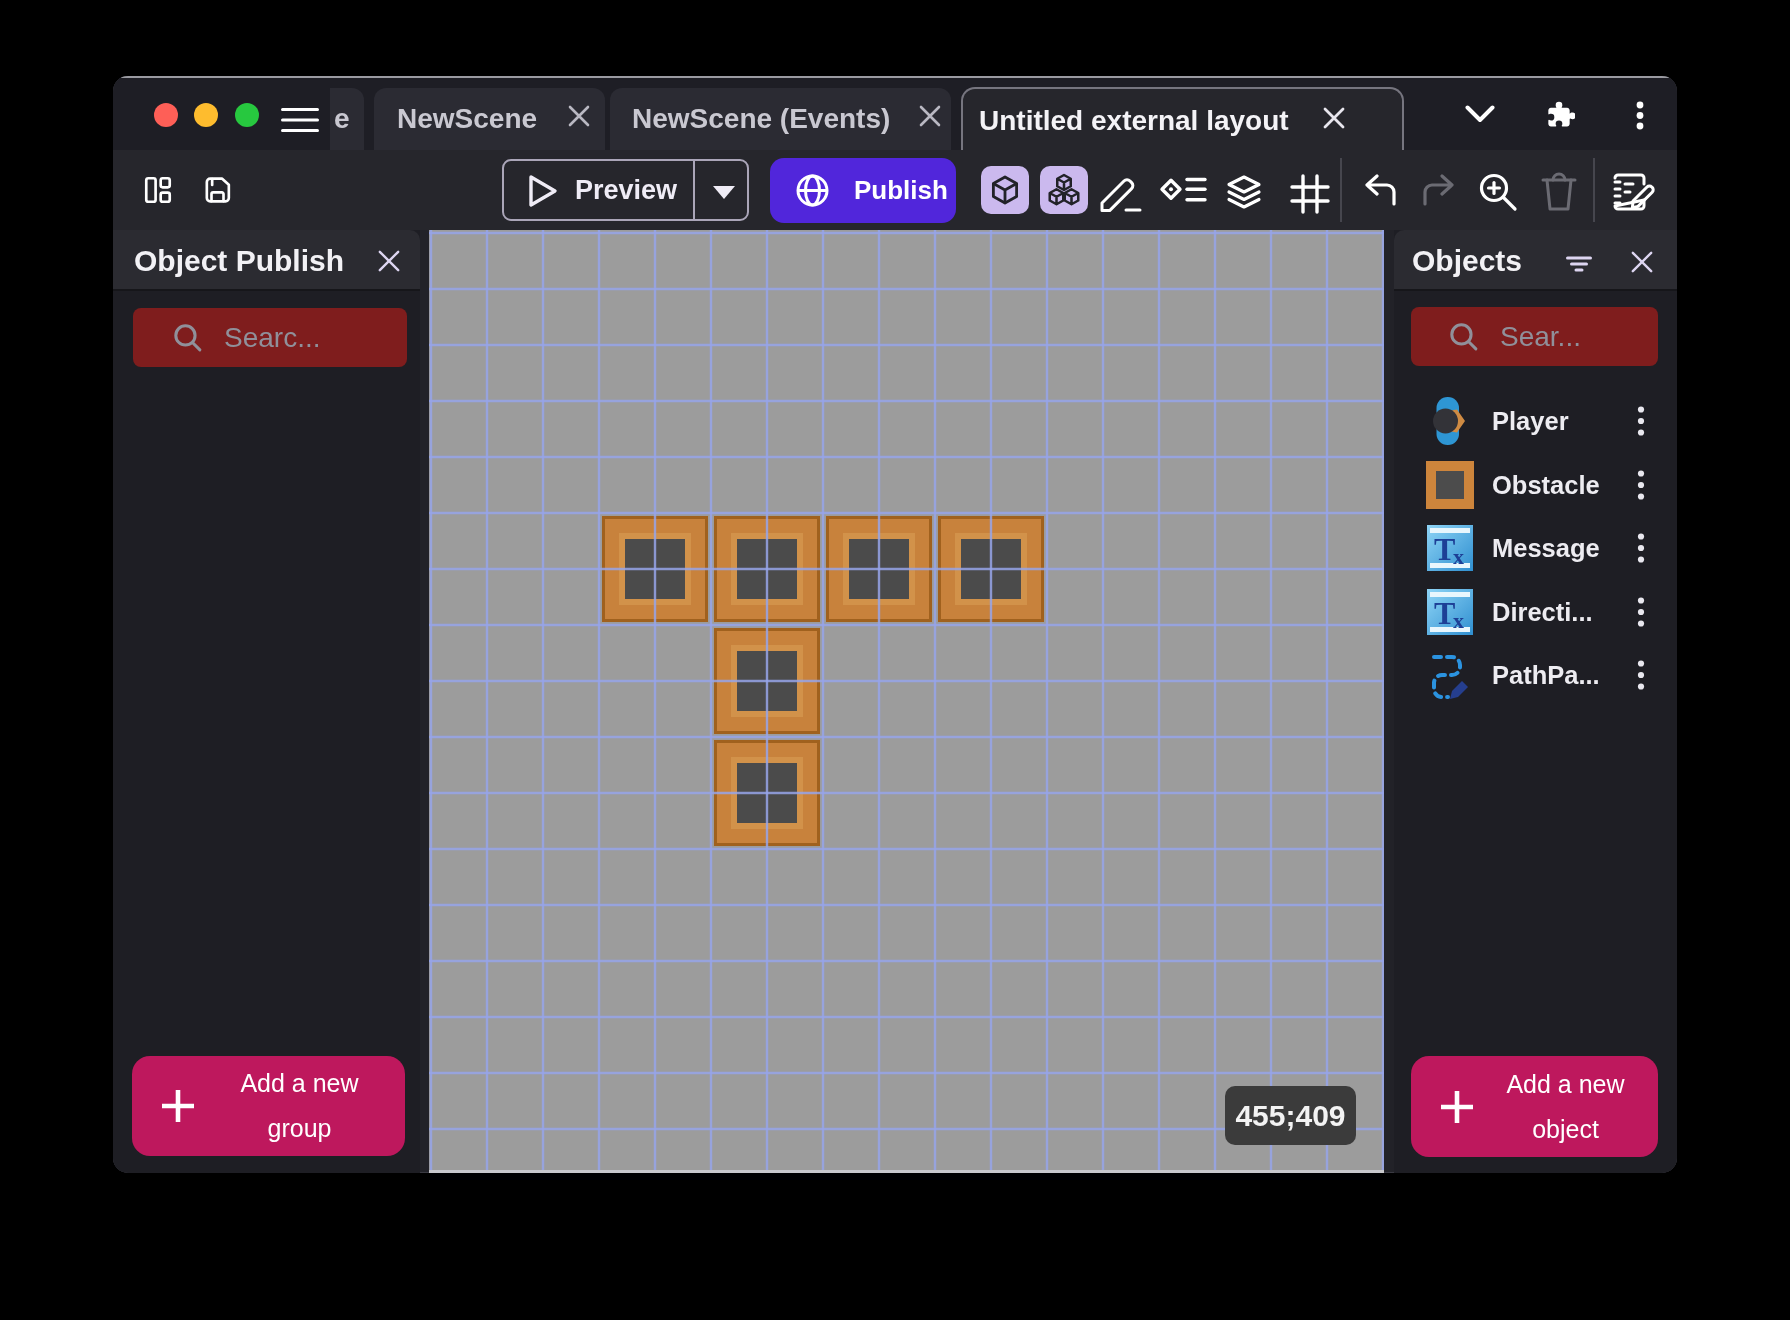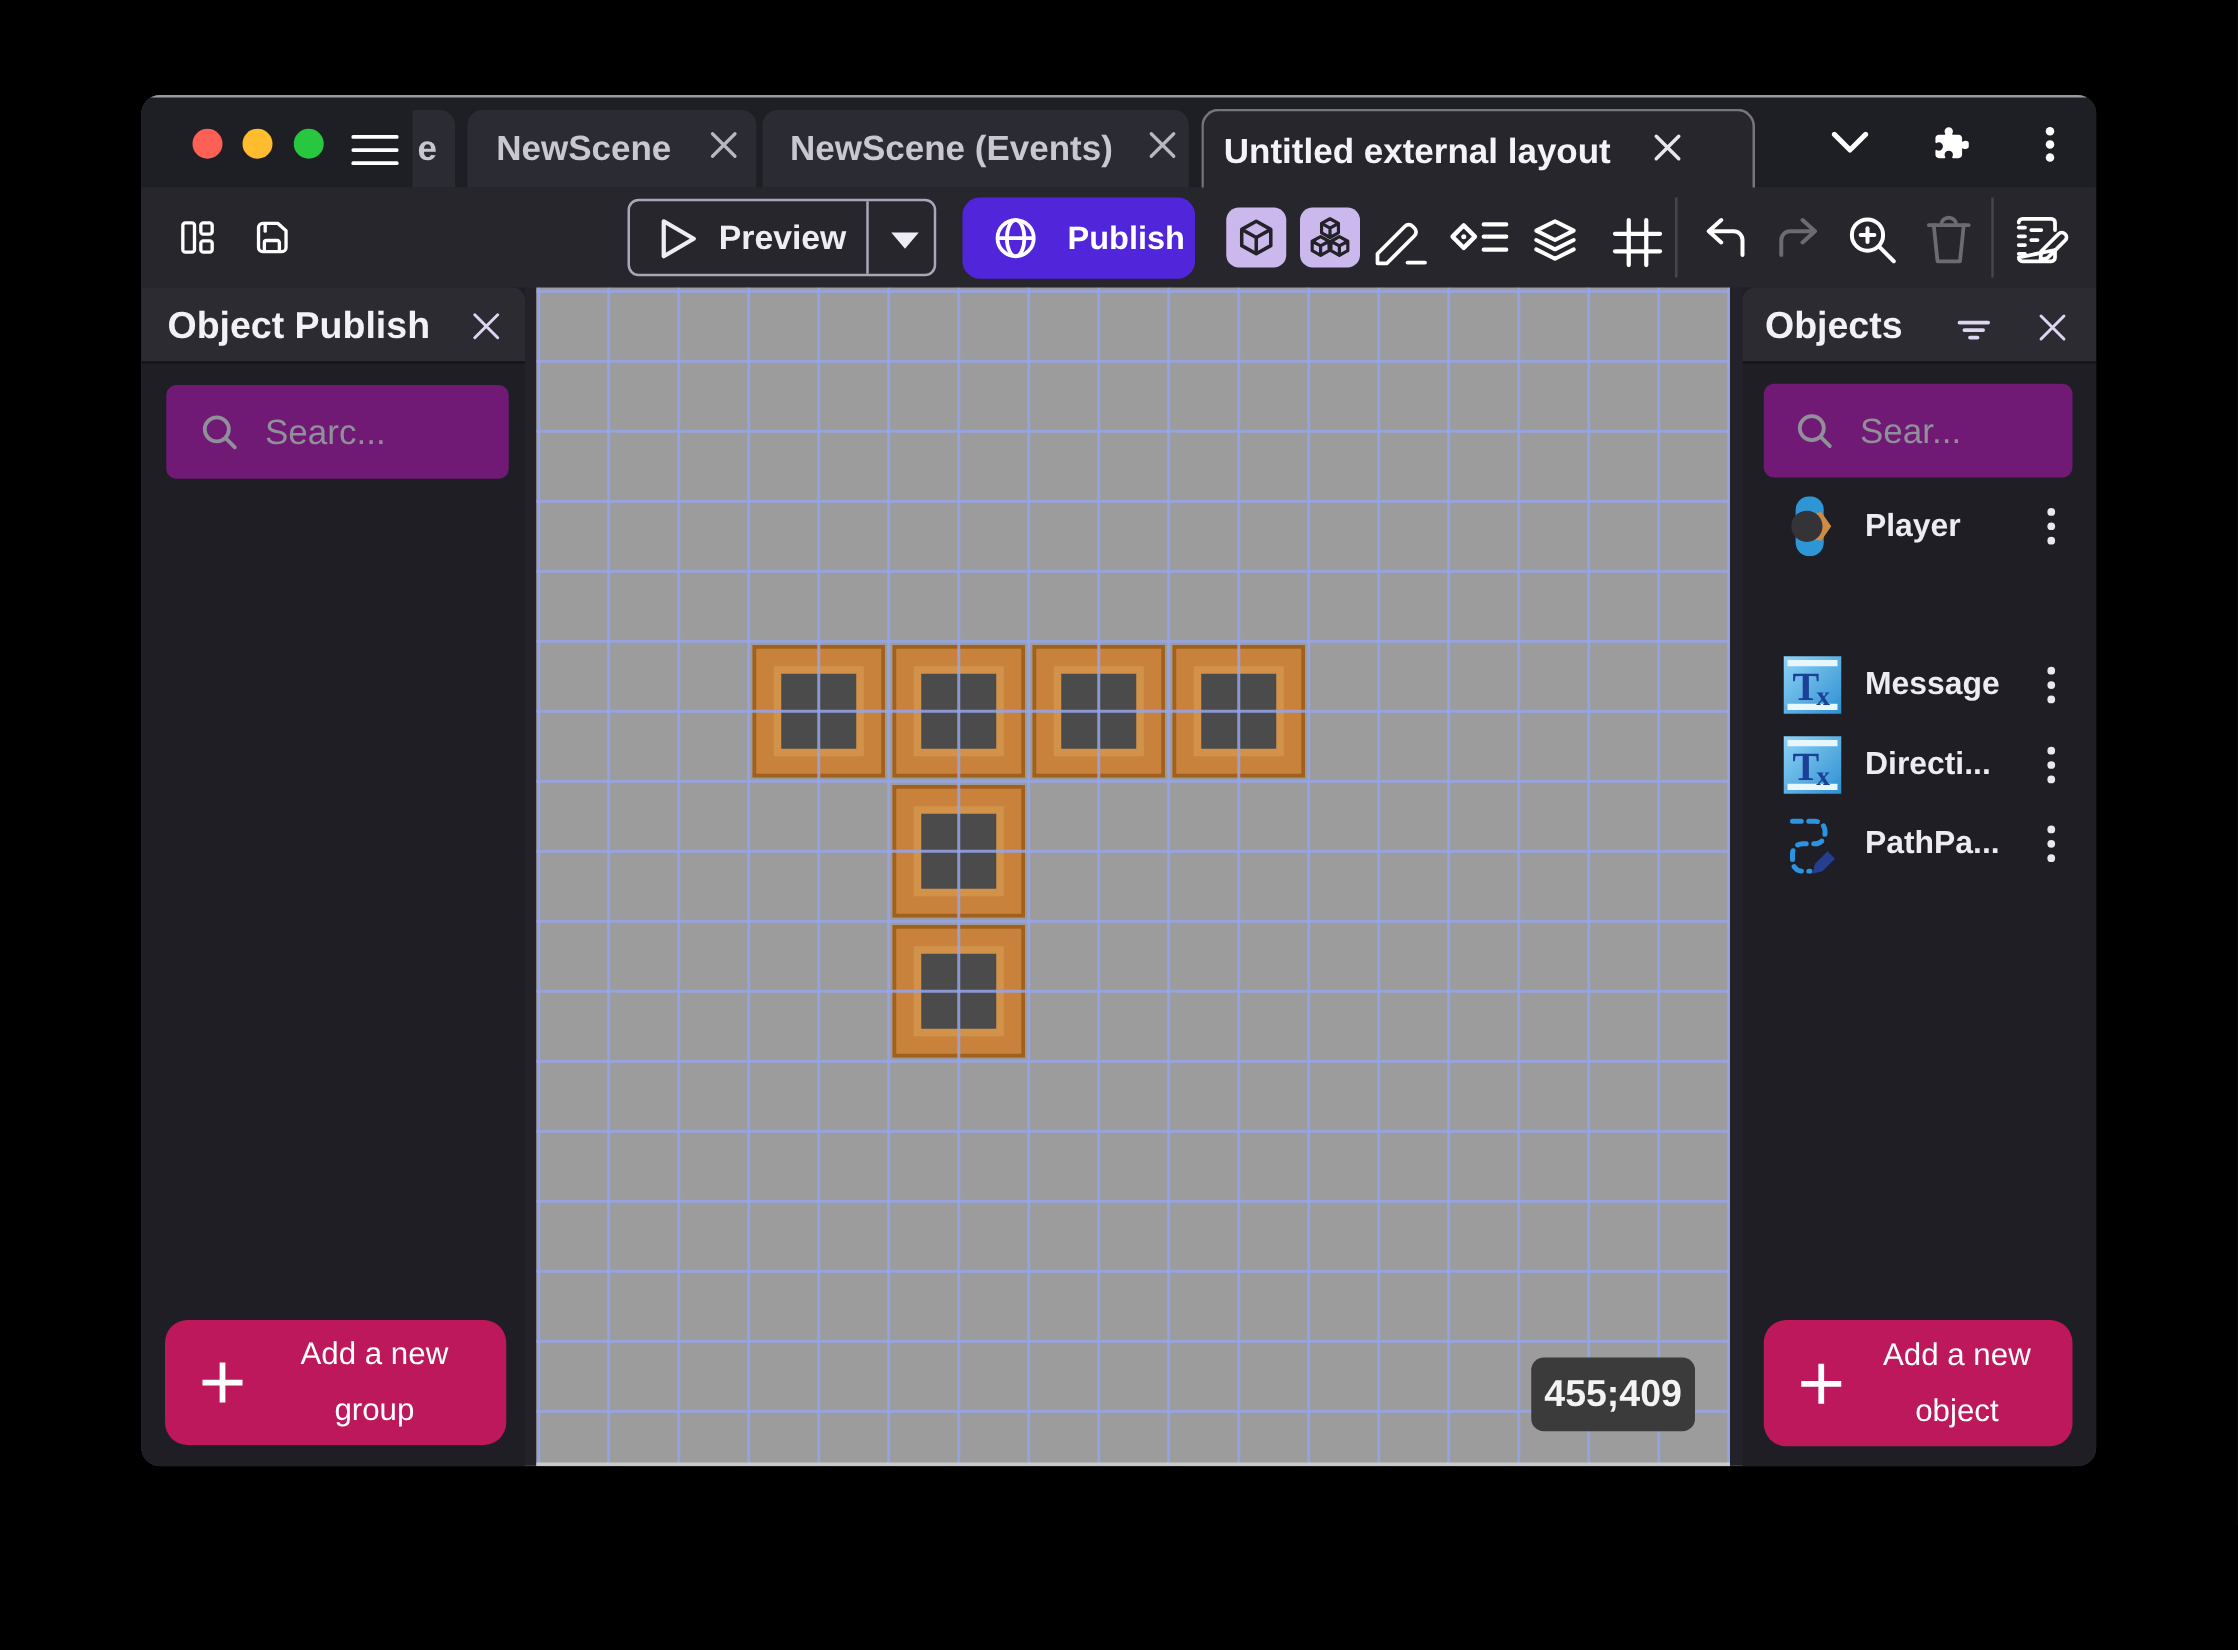--- a/index.html
+++ b/index.html
@@ -19,22 +19,22 @@
   .activetab { position:absolute; top:11px; height:65px; background:#26262c; border:2px solid #76757f; border-bottom:none;
          border-radius:14px 14px 0 0; color:#f4f3f7; font-size:28px; font-weight:bold; display:flex; align-items:center; }
   
   .toolbar { position:absolute; left:0; top:74px; width:100%; height:80px; background:#26262c; }
   .purplebtn { position:absolute; background:#cbb9ee; border-radius:10px; width:48px; height:48px; top:16px; }
   .vsep { position:absolute; top:8px; width:2px; height:64px; background:#46464e; }
   
   .panel { position:absolute; top:154px; bottom:0; background:#1e1e24; }
   .phead { position:absolute; left:0; top:0; width:100%; height:59px; background:#2b2b31;
            color:#f2f1f5; font-size:30px; font-weight:bold; }
-  .search { position:absolute; height:75px; background:#701a75; border-radius:8px; color:#90909a;
-            font-size:28px; display:flex; align-items:center; }
+  .search { position:absolute; height:59px; background:#7f1d1d; border-radius:8px; color:#90909a;
+            font-size:28px; display:flex; align-items:center;padding-left:12px; }
   .addbtn { position:absolute; background:#be185d; border-radius:18px; color:#fff;
             font-size:25px; font-weight:normal; }
   .addbtn .plus { position:absolute; left:28px; top:50%; width:36px; height:36px; margin-top:-18px; }
   .addbtn .lbl { position:absolute; left:80px; right:18px; top:0; bottom:0; display:flex; flex-direction:column;
                  align-items:center; justify-content:center; line-height:45px; }
   
   .canvas { position:absolute; left:316px; top:154px; width:955px; height:943px; background:#9c9c9c; overflow:hidden; }
   .block { position:absolute; width:106px; height:106px; background:#c8823c; border:3px solid #a0611e; }
   .block .inner { position:absolute; left:14px; top:14px; right:14px; bottom:14px; background:#d2924a; }
   .block .core { position:absolute; left:20px; top:20px; width:60px; height:60px; background:#4b4b4b; }
@@ -347,20 +347,31 @@
         <path d="M25 13.5 L31 12.5 L39 24 L31 35.5 L25 34.5 L31.5 24 Z" fill="#cf8b43"></path>
         <circle cx="19.5" cy="24" r="12.5" fill="#333338"></circle>
       </svg>
       <span class="nm">Player</span>
       <svg class="kebab" viewBox="0 0 14 32">
           <circle cx="7" cy="4.5" r="3.1" fill="#e9e8ef"></circle>
           <circle cx="7" cy="16" r="3.1" fill="#e9e8ef"></circle>
           <circle cx="7" cy="27.5" r="3.1" fill="#e9e8ef"></circle>
         </svg>
     </div>
+    <div class="row" style="top:223px;">
+      <div class="abs" style="left:32px; top:8px; width:48px; height:48px; background:#cd853c;">
+        <div class="abs" style="left:10px; top:10px; width:28px; height:28px; background:#4c4c4c;"></div>
+      </div>
+      <span class="nm">Obstacle</span>
+      <svg class="kebab" viewBox="0 0 14 32">
+          <circle cx="7" cy="4.5" r="3.1" fill="#e9e8ef"></circle>
+          <circle cx="7" cy="16" r="3.1" fill="#e9e8ef"></circle>
+          <circle cx="7" cy="27.5" r="3.1" fill="#e9e8ef"></circle>
+        </svg>
+    </div>
     <div class="row" style="top:286px;">
       <svg class="abs" style="left:32px; top:8px;" width="48" height="48" viewBox="0 0 48 48">
         <defs>
             <linearGradient id="txg" x1="0" y1="0" x2="1" y2="1">
           <stop offset="0" stop-color="#8ed4f6"></stop>
               <stop offset="1" stop-color="#2f8fd0"></stop>
             </linearGradient>
           </defs>
         <rect x="1" y="1" width="46" height="46" fill="url(#txg)"></rect>
         <rect x="4" y="4" width="40" height="5" fill="#e8f6fd"></rect>

